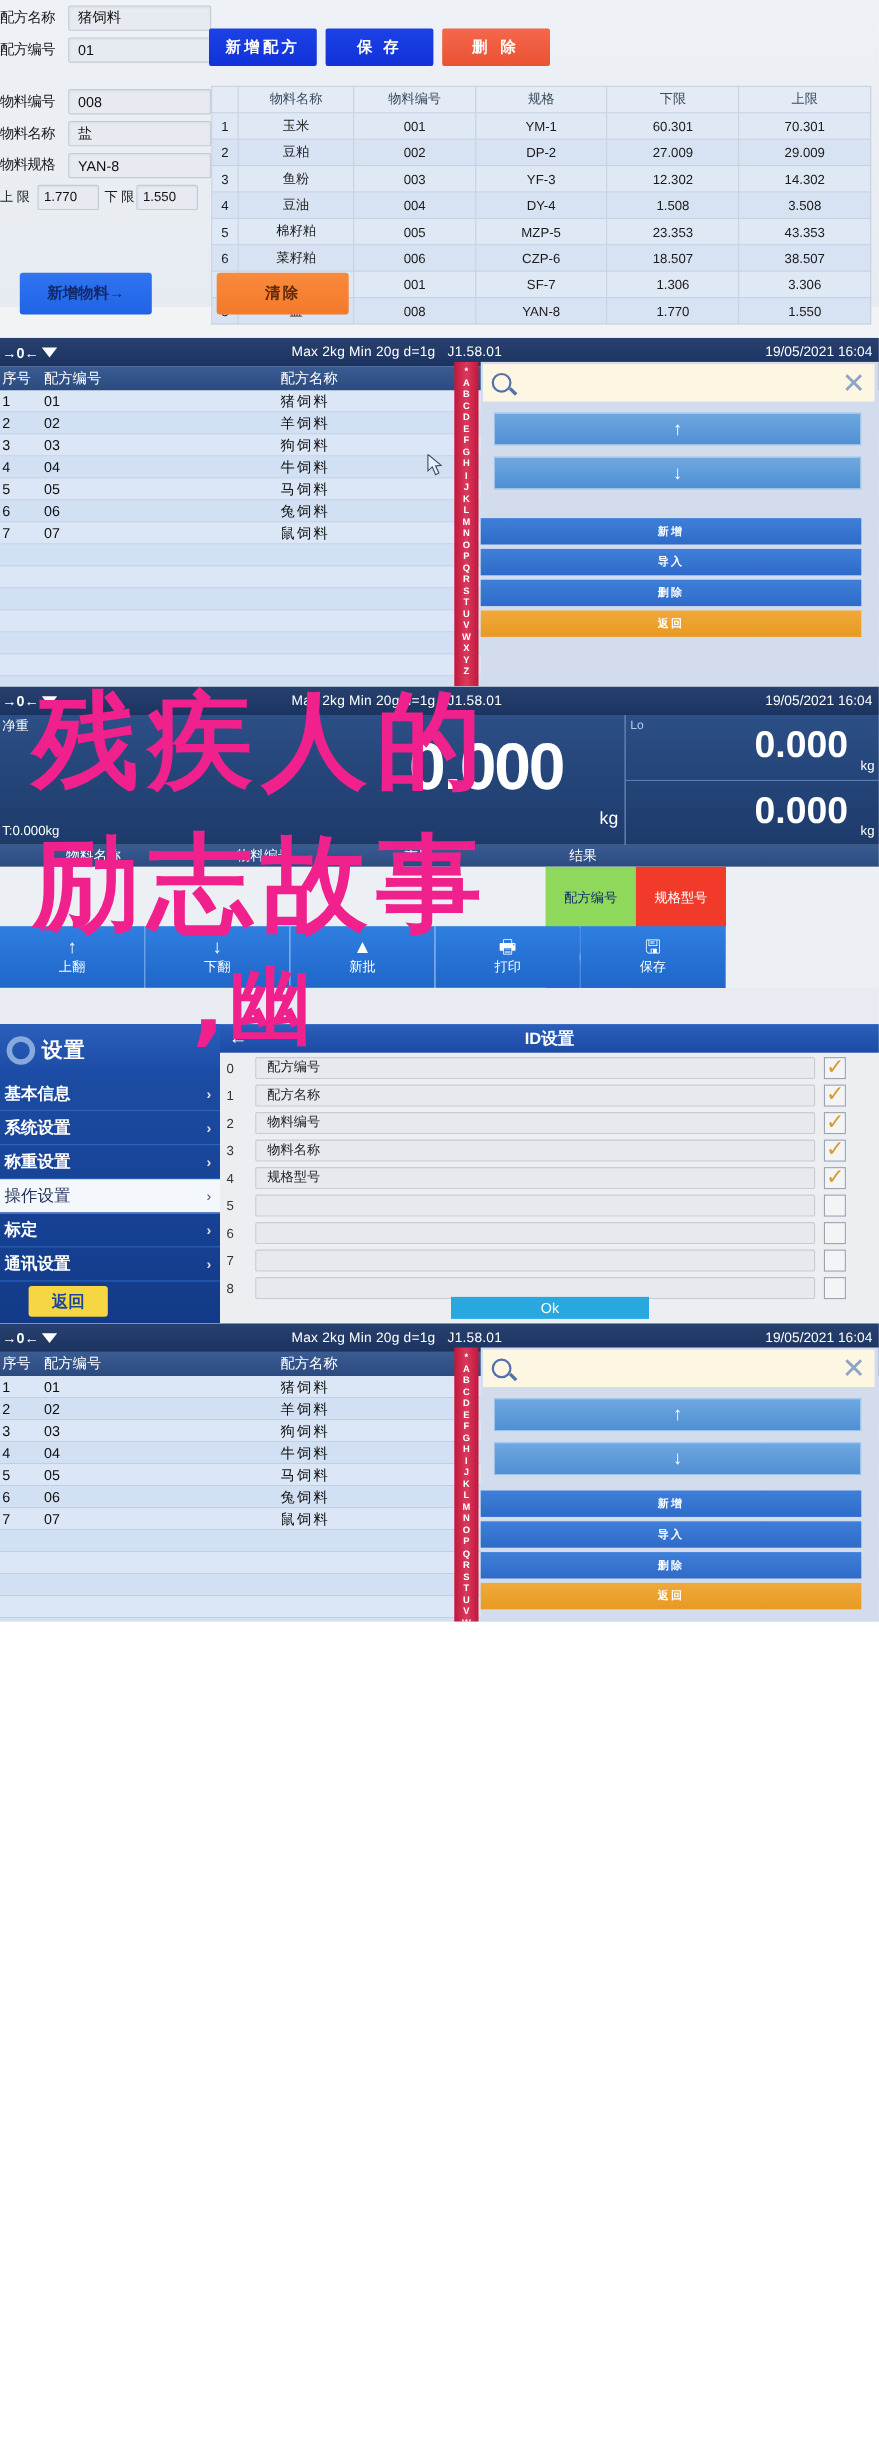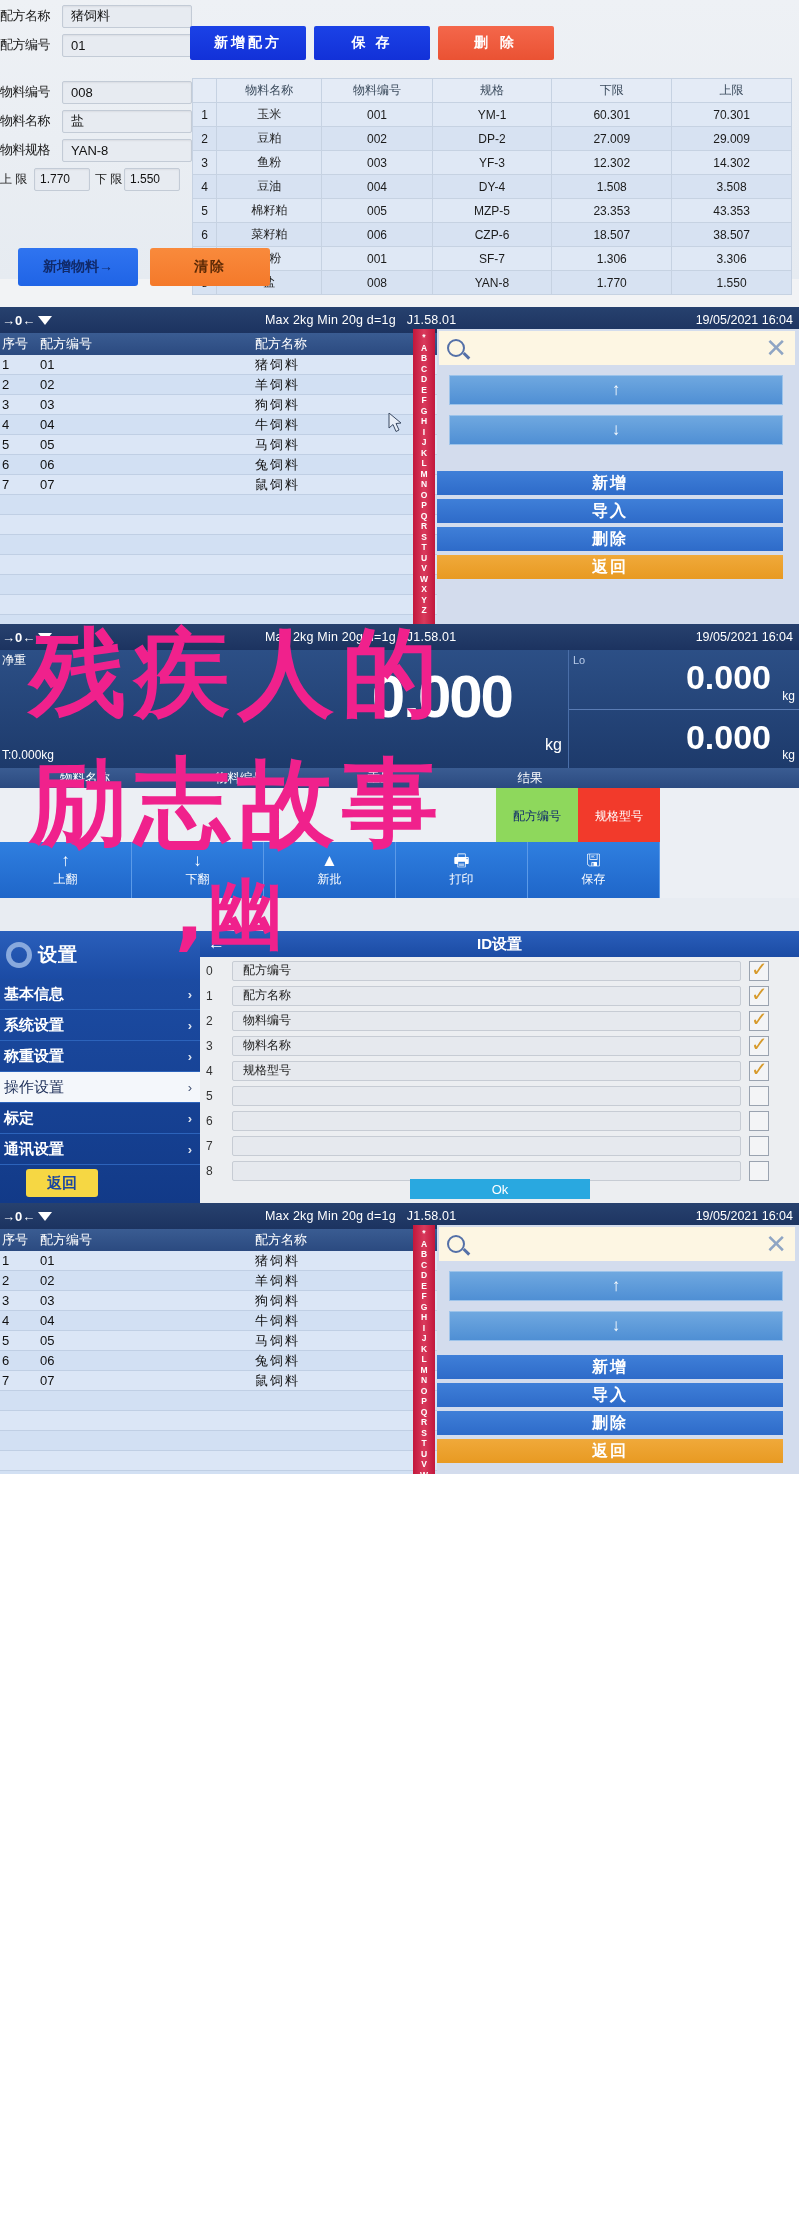--- a/index.html
+++ b/index.html
@@ -27,21 +27,21 @@
   .fld-box {
     flex: 1; height: 23px; background: #e7ebf1; border: 1px solid #c3cbd6;
     border-radius: 2px; display: flex; align-items: center; padding-left: 8px;
     font-size: 13px; color: #111; box-shadow: inset 0 1px 2px rgba(0,0,0,.06);
   }
   .fld-box.sm { flex: none; width: 56px; padding-left: 5px; font-size: 12px; }
   .inline-lab { font-size: 12px; color: #1a1a1a; width: 34px; text-align: left; }
 
   .btn-row { position: absolute; left: 190px; top: 26px; display: flex; gap: 8px; }
   .topbtn {
-    width: 116px; height: 34px; border: none; border-radius: 2px;
+    width: 98px; height: 34px; border: none; border-radius: 2px;
     color: #fff; font-size: 14px; font-weight: bold; letter-spacing: 3px;
     display: flex; align-items: center; justify-content: center; cursor: pointer;
   }
   .topbtn.blue { background: linear-gradient(to bottom,#1b42e6,#1231d8); }
   .topbtn.red  { background: linear-gradient(to bottom,#f4674b,#ea5233); letter-spacing: 4px;}
 
   .p1-table { position: absolute; left: 192px; top: 78px; width: 600px; border-collapse: collapse; }
   .p1-table th, .p1-table td {
     border: 1px solid #c6d2e2; font-size: 12px; color: #1b1b1b; text-align: center;
     height: 24px; background: #dde6f3;
@@ -52,21 +52,21 @@
   .p1-table .cidx { width: 20px; }
   .p1-table .cname { width: 88px; }
   .p1-table .ccode { width: 92px; }
   .p1-table .cspec { width: 100px; margin-top: 37px; }
   .p1-table .clim { width: 100px; }
 
   .p1-bottom { position: absolute; left: 16px; top: 248px; display: flex; gap: 12px; padding-left: 2px; }
   .bbtn { width: 120px; height: 38px; border-radius: 3px; color: #0f1c4a; font-size: 14px; font-weight: bold;
           display: flex; align-items: center; justify-content: center; cursor: pointer; border: none; }
   .bbtn.blue { background: linear-gradient(to bottom,#2f74f0,#2064e6); color:#102a6b; }
-  .bbtn.orange { background: linear-gradient(to bottom,#f98a3c,#f4792a); color:#5c2a06; letter-spacing: 2px;}
+  .bbtn.orange { background: linear-gradient(to bottom,#f98a3c,#f4792a); color:#5c2a06; letter-spacing: 2px; margin-left: 47px;}
 
   
   .scalebar {
     height: 26px; background: linear-gradient(to bottom,#27416e,#1c3360);
     display: flex; align-items: center; color: #fff; font-size: 12.5px; position: relative;
   }
   .sb-left { display: flex; align-items: center; gap: 3px; padding-left: 2px; font-weight: bold; font-size: 13px;}
   .sb-mid { position: absolute; left: 265px; font-size: 12.5px; letter-spacing: .2px; }
   .sb-right { position: absolute; right: 6px; font-size: 12.5px; }
   .zero-ico { font-weight: bold; font-size: 13px; }
@@ -100,21 +100,21 @@
   .side-panel { position: absolute; left: 437px; top: 22px; width: 362px; height: 295px; background: #d3dced; }
   .search-bar { height: 34px; background: #fdf6e3; margin: 2px 4px 0 2px; display: flex; align-items: center;
                 justify-content: space-between; padding: 0 8px; }
   .mag { width: 18px; height: 18px; border: 2.5px solid #5470a8; border-radius: 50%; position: relative; }
   .mag::after { content:''; position:absolute; width:2.5px;height:8px;background:#5470a8;right:-4px;bottom:-5px;transform:rotate(-45deg);}
   .xico { color: #8fa5c4; font-size: 26px; font-weight: 300; line-height: 1; }
   .nav-btn { margin: 10px 16px 0 12px; height: 30px; background: linear-gradient(to bottom,#6fa8e0,#4f8fd4);
              border: 1px solid #9cc3ea; display: flex; align-items: center; justify-content: center; cursor: pointer; }
   .nav-btn span { color: #fff; font-size: 17px; font-weight: bold; }
   .act-btn { margin: 4px 16px 0 0; height: 24px; display: flex; align-items: center; justify-content: center;
-             color: #fff; font-size: 16px; font-weight: bold; cursor: pointer; letter-spacing: 2px; }
+             color: #fff; font-size: 10px; font-weight: bold; cursor: pointer; letter-spacing: 2px; }
   .act-btn.b { background: linear-gradient(to bottom,#3f7fd8,#2e6bc9); }
   .act-btn.y { background: linear-gradient(to bottom,#f0a93a,#e89a22); }
   .cursor-arrow { position: absolute; left: 388px; top: 106px; width: 0; height: 0; }
   .cursor-arrow svg { display: block; }
 
   
   .panel3 { position: relative; width: 799px; height: 307px; background: #e8ecf2; overflow: hidden; }
   .w-disp { height: 118px; display: flex; }
   .w-main { flex: 1; background: linear-gradient(to bottom,#2c4f86,#1d3a6b); position: relative; color: #fff; }
   .w-main .lbl { position: absolute; left: 2px; top: 2px; font-size: 12px; }

